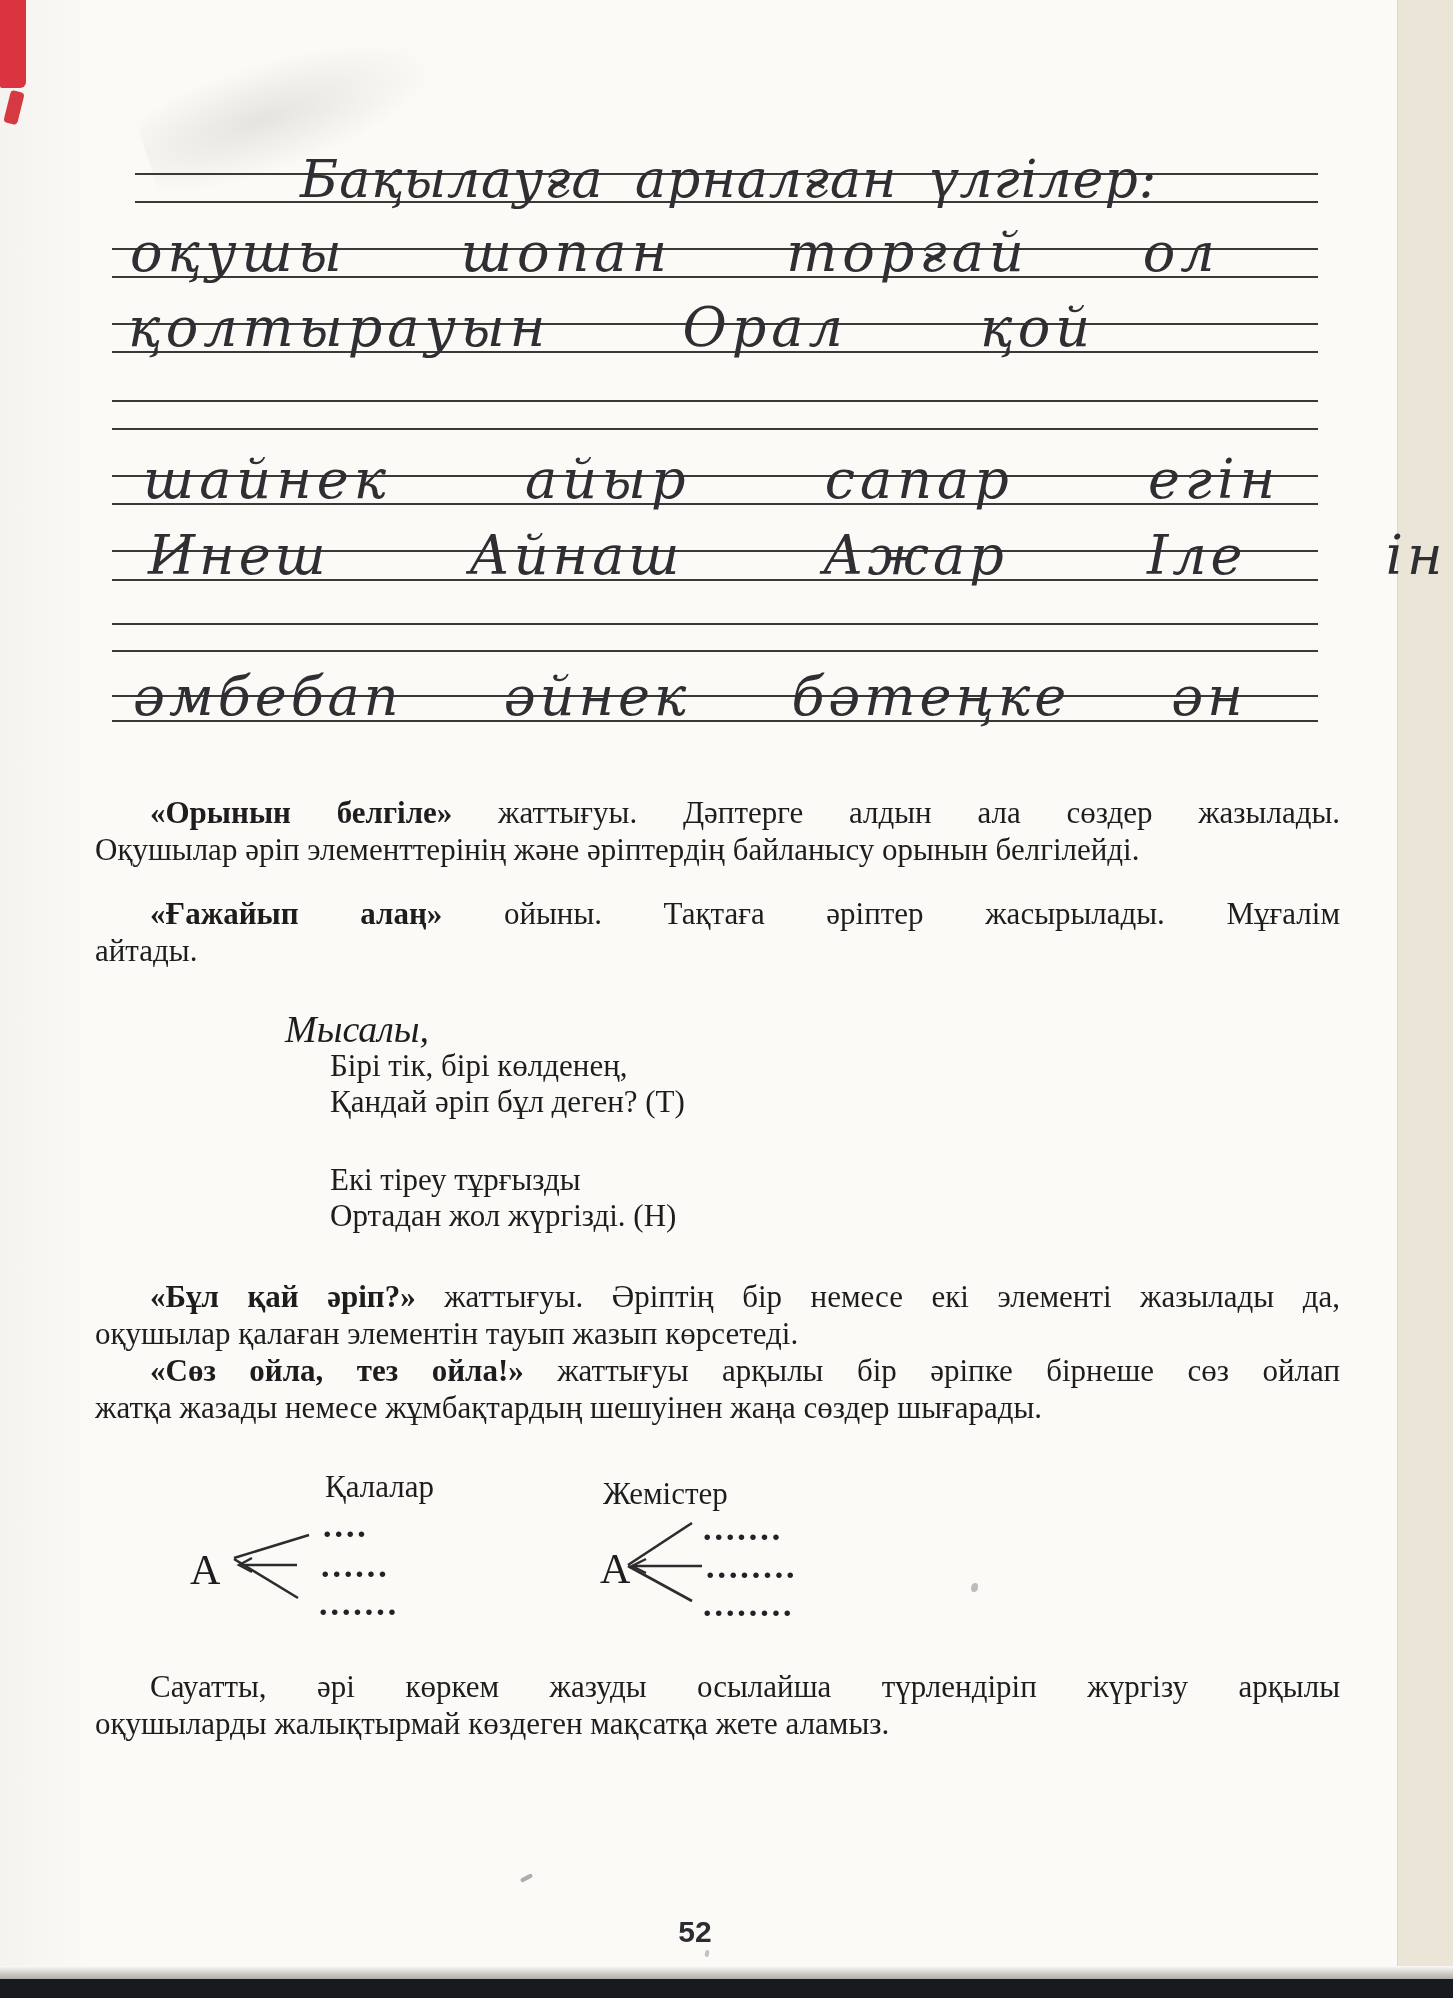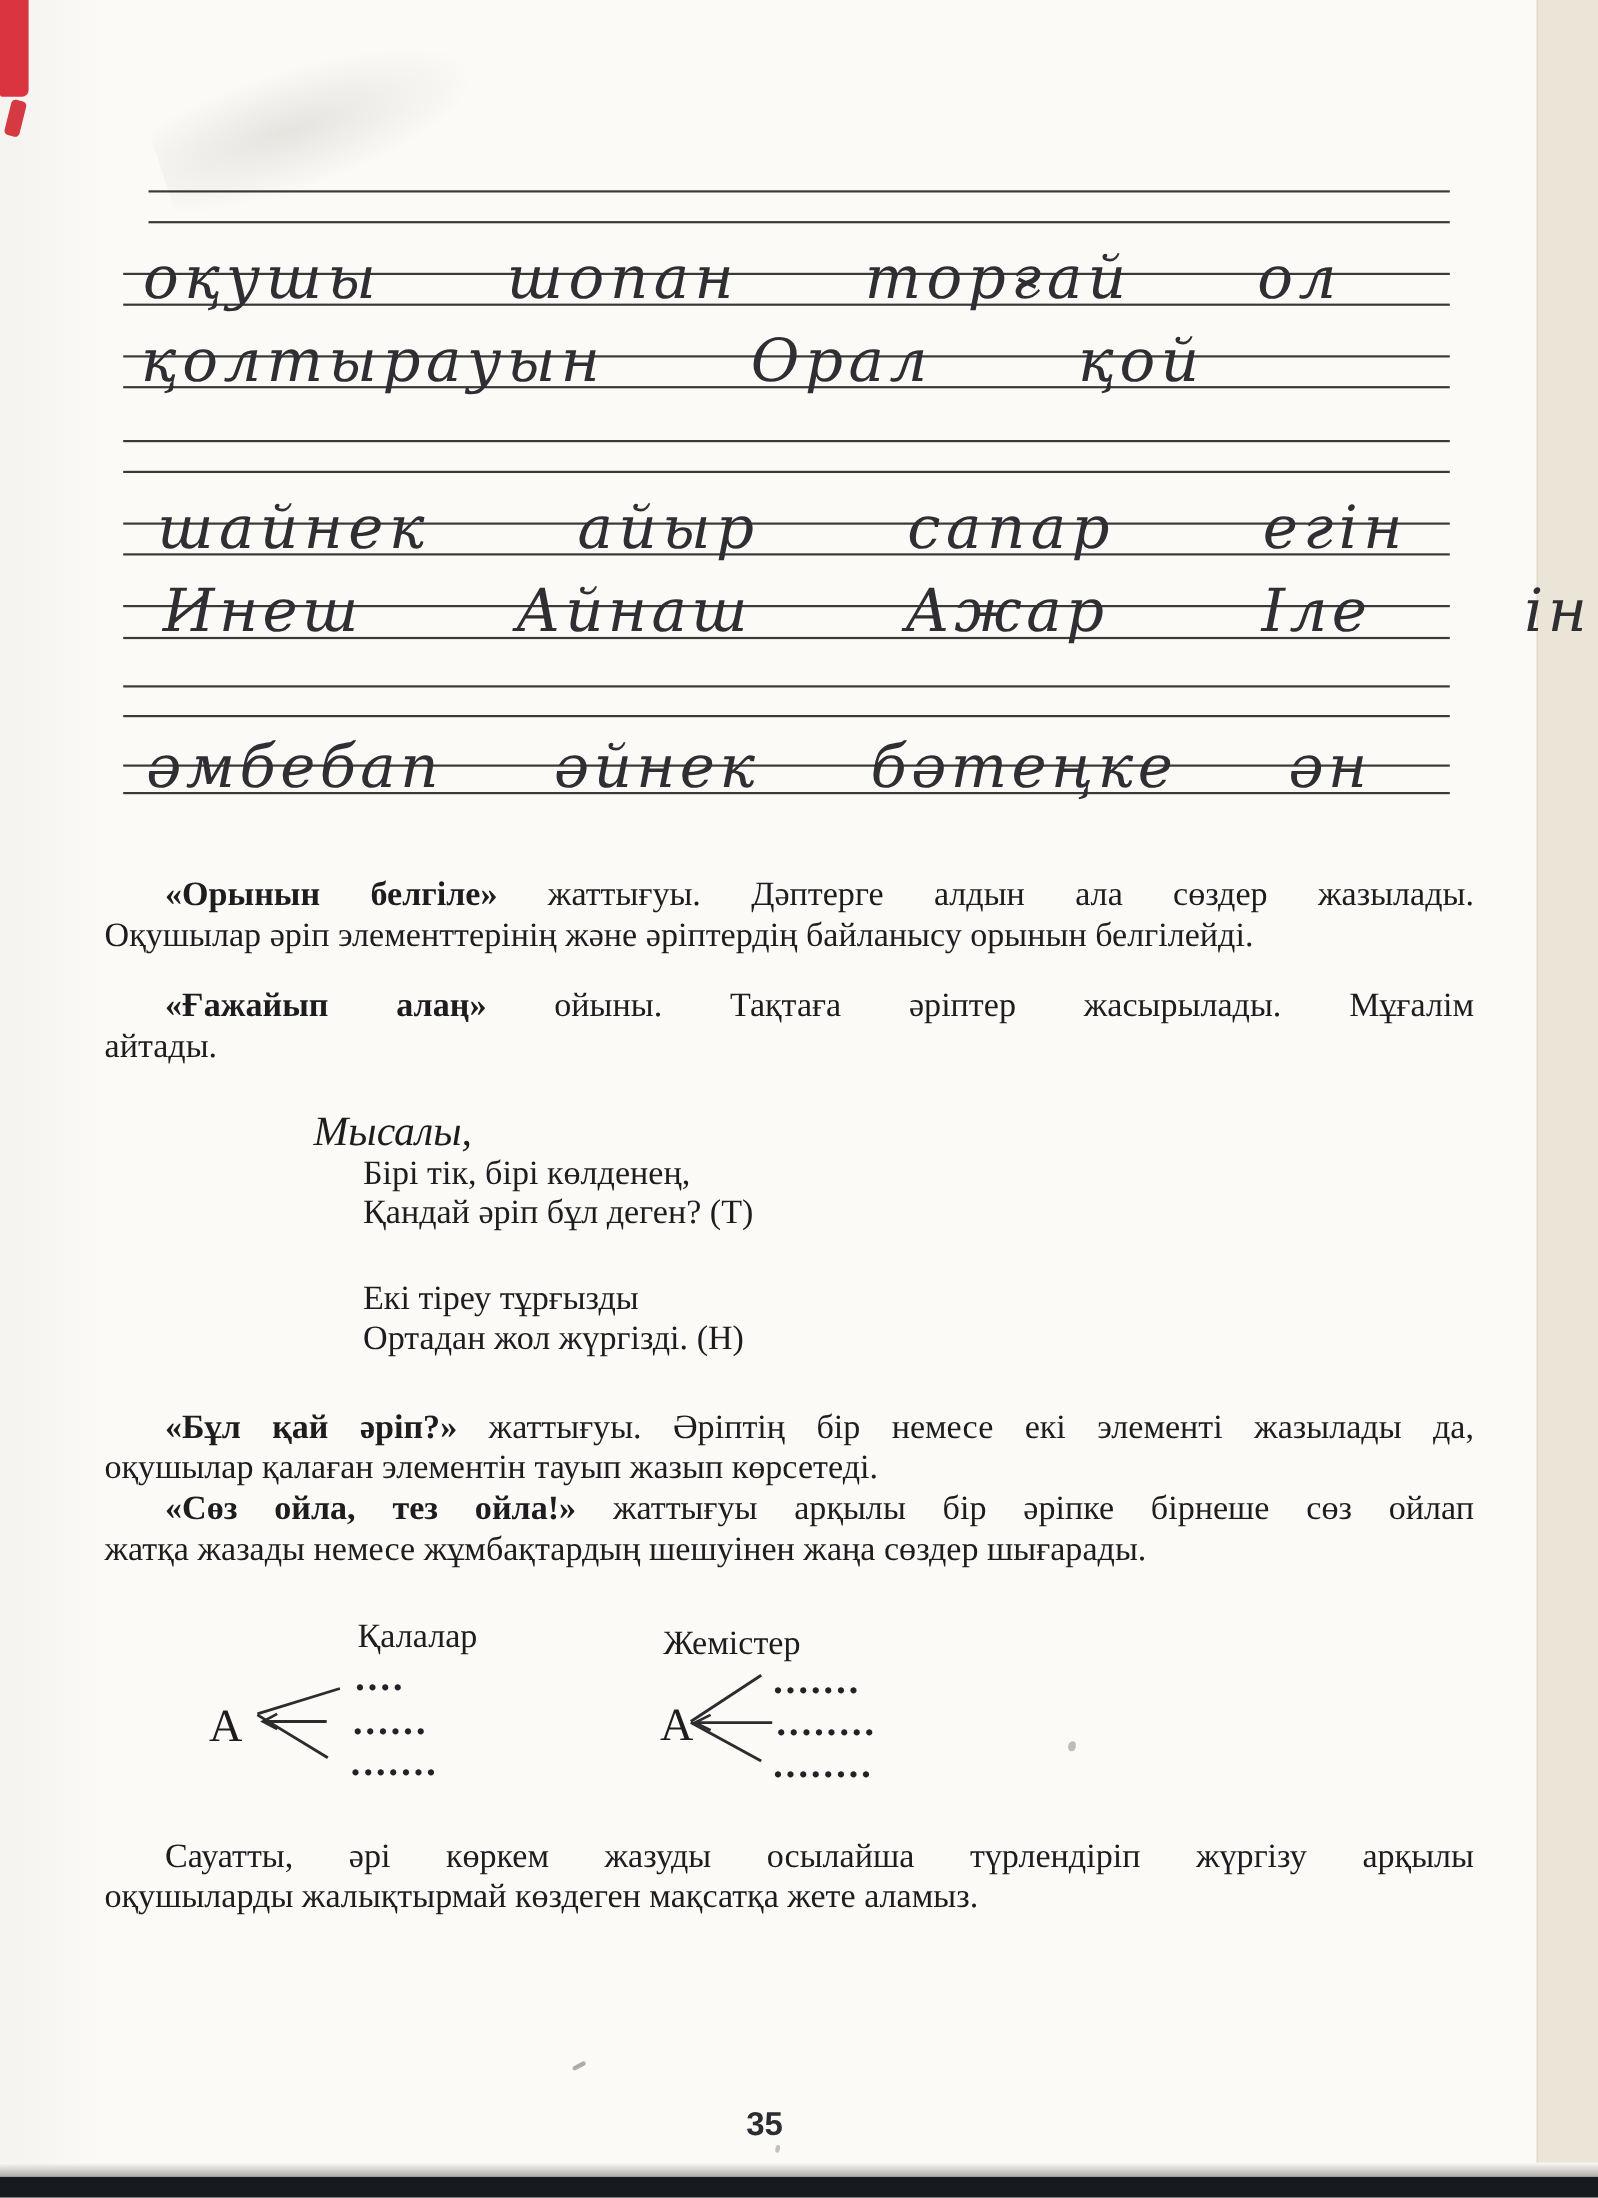--- a/index.html
+++ b/index.html
@@ -80,20 +80,21 @@
     <div class="rule" style="top:475px"></div>
     <div class="rule" style="top:503px"></div>
     <div class="rule" style="top:550px"></div>
     <div class="rule" style="top:579px"></div>
     <div class="rule" style="top:623px"></div>
     <div class="rule" style="top:650px"></div>
     <div class="rule" style="top:695px"></div>
     <div class="rule" style="top:720px"></div>
   </div>
 
+  <div class="hw hw-title" style="left:300px;top:153px">Бақылауға арналған үлгілер:</div>
   <div class="hw hw-r1" style="left:130px;top:226px">оқушы шопан торғай ол</div>
   <div class="hw hw-r2" style="left:128px;top:301px">қолтырауын Орал қой</div>
   <div class="hw hw-r3" style="left:133px;top:453px">шайнек айыр сапар егін</div>
   <div class="hw hw-r4" style="left:148px;top:529px">Инеш Айнаш Ажар Іле ін</div>
   <div class="hw hw-r5" style="left:133px;top:670px">әмбебап әйнек бәтеңке ән</div>
 
   <div class="body-block" style="top:795px">
     <div class="jl ind"><b>«Орынын белгіле»</b><span> жаттығуы. Дәптерге алдын ала сөздер жазылады.</span></div>
     <div class="bl">Оқушылар әріп элементтерінің және әріптердің байланысу орынын белгілейді.</div>
   </div>
@@ -145,15 +146,15 @@
   </svg>
   <div class="dots" style="left:702px;top:1515px">.......</div>
   <div class="dots" style="left:705px;top:1553px">........</div>
   <div class="dots" style="left:702px;top:1591px">........</div>
 
   <div class="body-block" style="top:1669px">
     <div class="jl ind">Сауатты,  әрі  көркем  жазуды  осылайша  түрлендіріп  жүргізу  арқылы</div>
     <div class="bl">оқушыларды жалықтырмай көздеген мақсатқа жете аламыз.</div>
   </div>
 
-  <div class="pagenum">35</div>
+  <div class="pagenum">52</div>
 
 </div>
 
 </body></html>

